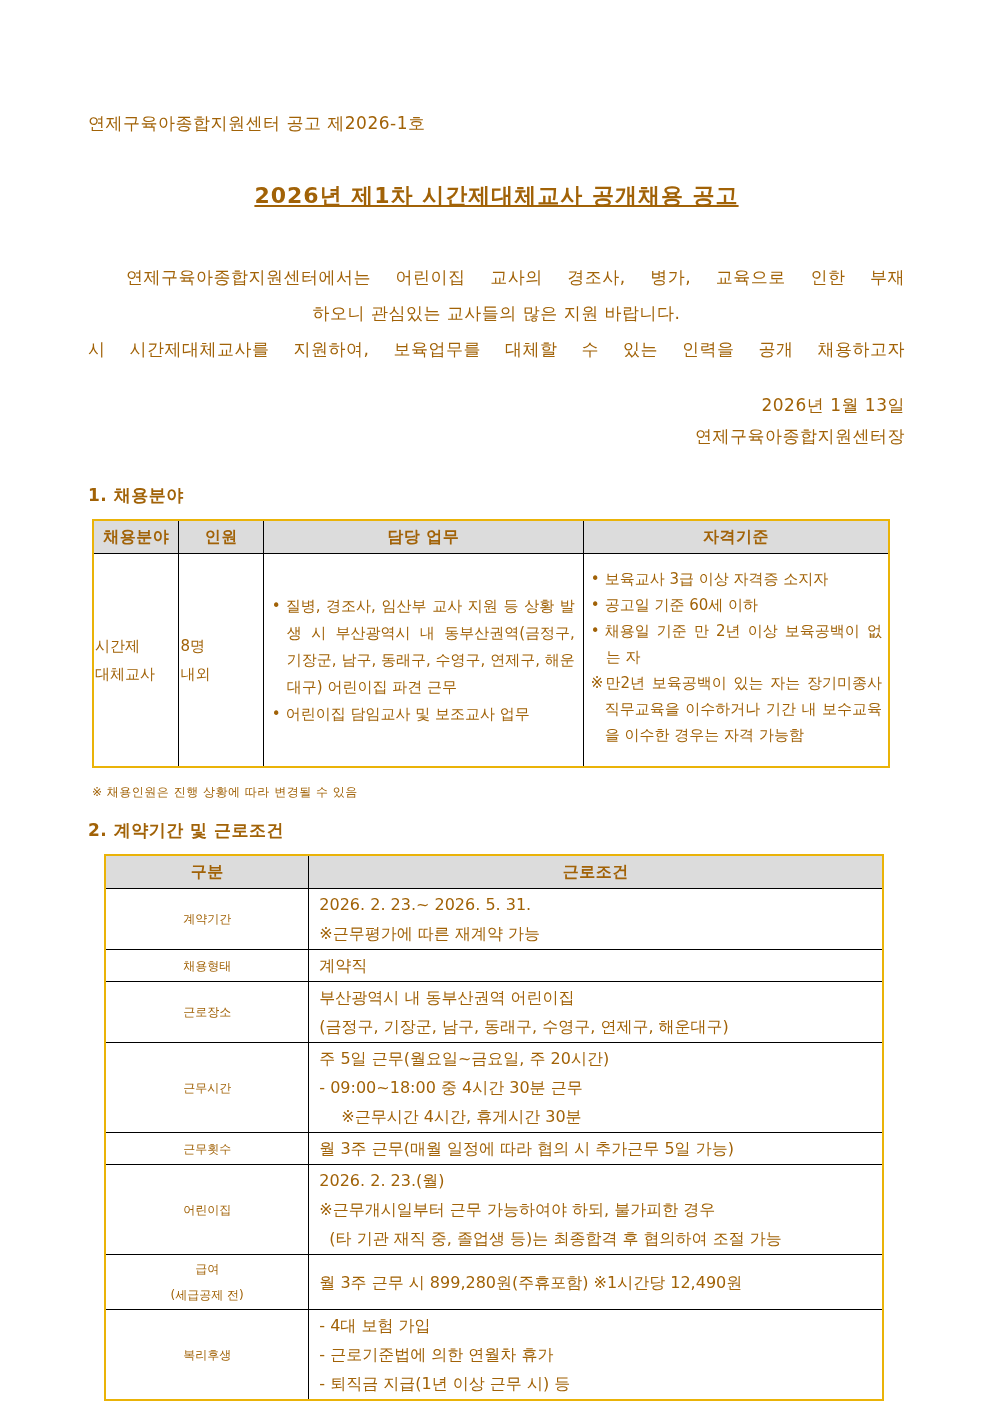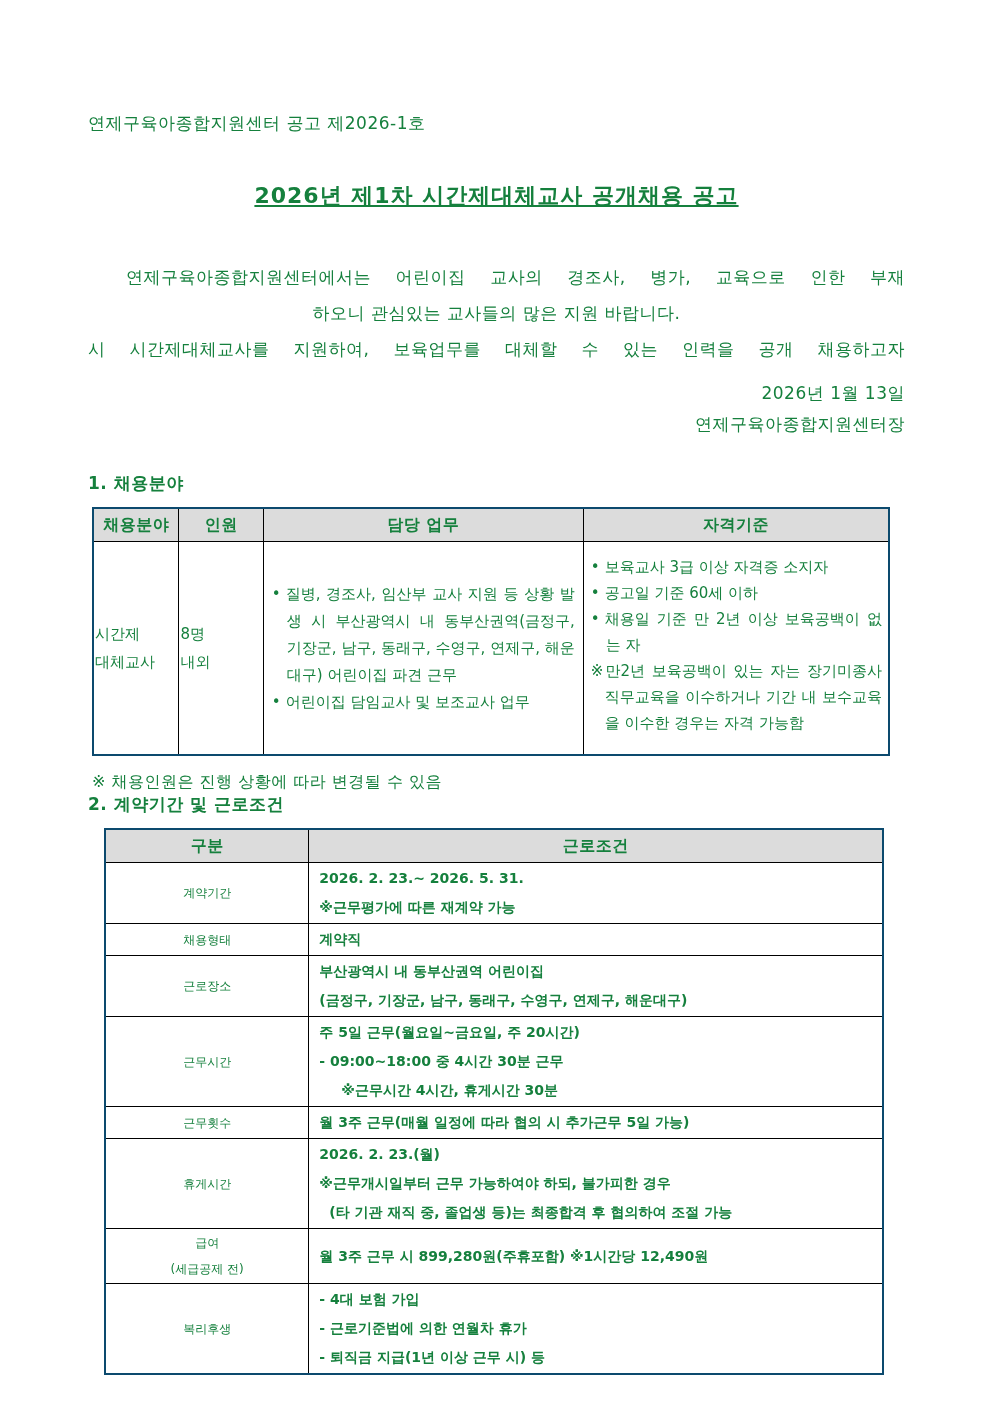--- a/index.html
+++ b/index.html
@@ -2,21 +2,21 @@
 <html lang="ko"><head>
 <meta charset="utf-8">
 <style>
   html, body { margin: 0; padding: 0; background: #ffffff; }
   .page {
     position: relative;
     width: 992px;
     height: 1403px;
     margin: 0 auto;
     background: #ffffff;
-    color: #15803d;
+    color: #a16207;
     font-family: "DejaVu Sans", sans-serif;
     box-sizing: border-box;
     padding: 112px 87px 0 88px;
     overflow: hidden;
   }
 
   
   .notice-number {
     font-size: 17px;
     letter-spacing: 0.5px;
@@ -33,36 +33,36 @@
   .intro { font-size: 17px; line-height: 36px; letter-spacing: 0.5px; }
   .intro .line { text-align: justify; text-align-last: justify; }
   .intro .line.first { text-indent: 38px; }
   .intro .line.last { text-align: center; text-align-last: center; }
   .date-line, .signer-line {
     text-align: right;
     font-size: 17px;
     line-height: 31px;
     letter-spacing: 0.5px;
   }
-  .date-line { margin-top: 11px; }
+  .date-line { margin-top: 23px; }
 
   
   .sec-heading {
     font-size: 17px;
     font-weight: bold;
     letter-spacing: 0.5px;
     margin: 0 0 12px 0;
   }
   .sec-heading.s1 { margin-top: 32px; }
   .sec-heading.s2 { }
 
   
   table {
     border-collapse: collapse;
-    border: 2px solid #0c4a6e;
+    border: 2px solid #eab308;
     table-layout: fixed;
   }
   th, td { border: 1px solid #000; }
   th {
     background: #dcdcdc;
     font-size: 16px;
     font-weight: bold;
     height: 30px;
     letter-spacing: 0.5px;
   }
@@ -86,36 +86,36 @@
   }
   .t1 .duties-cell .li { line-height: 27px; }
   .bullet { margin-right: 5px; }
   .qual-note {
     padding-left: 14px;
     text-indent: -14px;
     text-align: justify;
     line-height: 26px;
   }
   .t1-note {
-    font-size: 16px;
-    letter-spacing: 0.5px;
-    margin: 16px 0 0 4px;
+    font-size: 12px;
+    letter-spacing: 0.5px;
+    margin: 16px 0 18px 4px;
   }
 
   
   .t2 { width: 780px; margin-left: 16px; }
   .t2 .label-cell {
     text-align: center;
     vertical-align: middle;
     font-weight: normal;
     font-size: 12px;
     white-space: pre-line;
     line-height: 26px;
   }
-  .t2 .val-cell { padding: 1px 10px; font-size: 14px; vertical-align: middle; font-weight: bold; }
+  .t2 .val-cell { padding: 1px 10px; font-size: 16px; vertical-align: middle; }
   .t2 .vline { line-height: 29px; }
   .indent-1 { padding-left: 10px; }
   .indent-2 { padding-left: 22px; }
 </style>
 </head>
 <body>
 
 <div class="page">
 
   <div class="notice-number">연제구육아종합지원센터 공고 제2026-1호</div>
@@ -218,21 +218,21 @@
         <div class="vline indent-2">※근무시간 4시간, 휴게시간 30분</div>
       </td>
     </tr>
     <tr>
       <td class="label-cell">근무횟수</td>
       <td class="val-cell">
         <div class="vline">월 3주 근무(매월 일정에 따라 협의 시 추가근무 5일 가능)</div>
       </td>
     </tr>
     <tr>
-      <td class="label-cell">휴게시간</td>
+      <td class="label-cell">어린이집</td>
       <td class="val-cell">
         <div class="vline">2026. 2. 23.(월)</div>
         <div class="vline">※근무개시일부터 근무 가능하여야 하되, 불가피한 경우</div>
         <div class="vline indent-1">(타 기관 재직 중, 졸업생 등)는 최종합격 후 협의하여 조절 가능</div>
       </td>
     </tr>
     <tr>
       <td class="label-cell">급여
 (세급공제 전)</td>
       <td class="val-cell">

